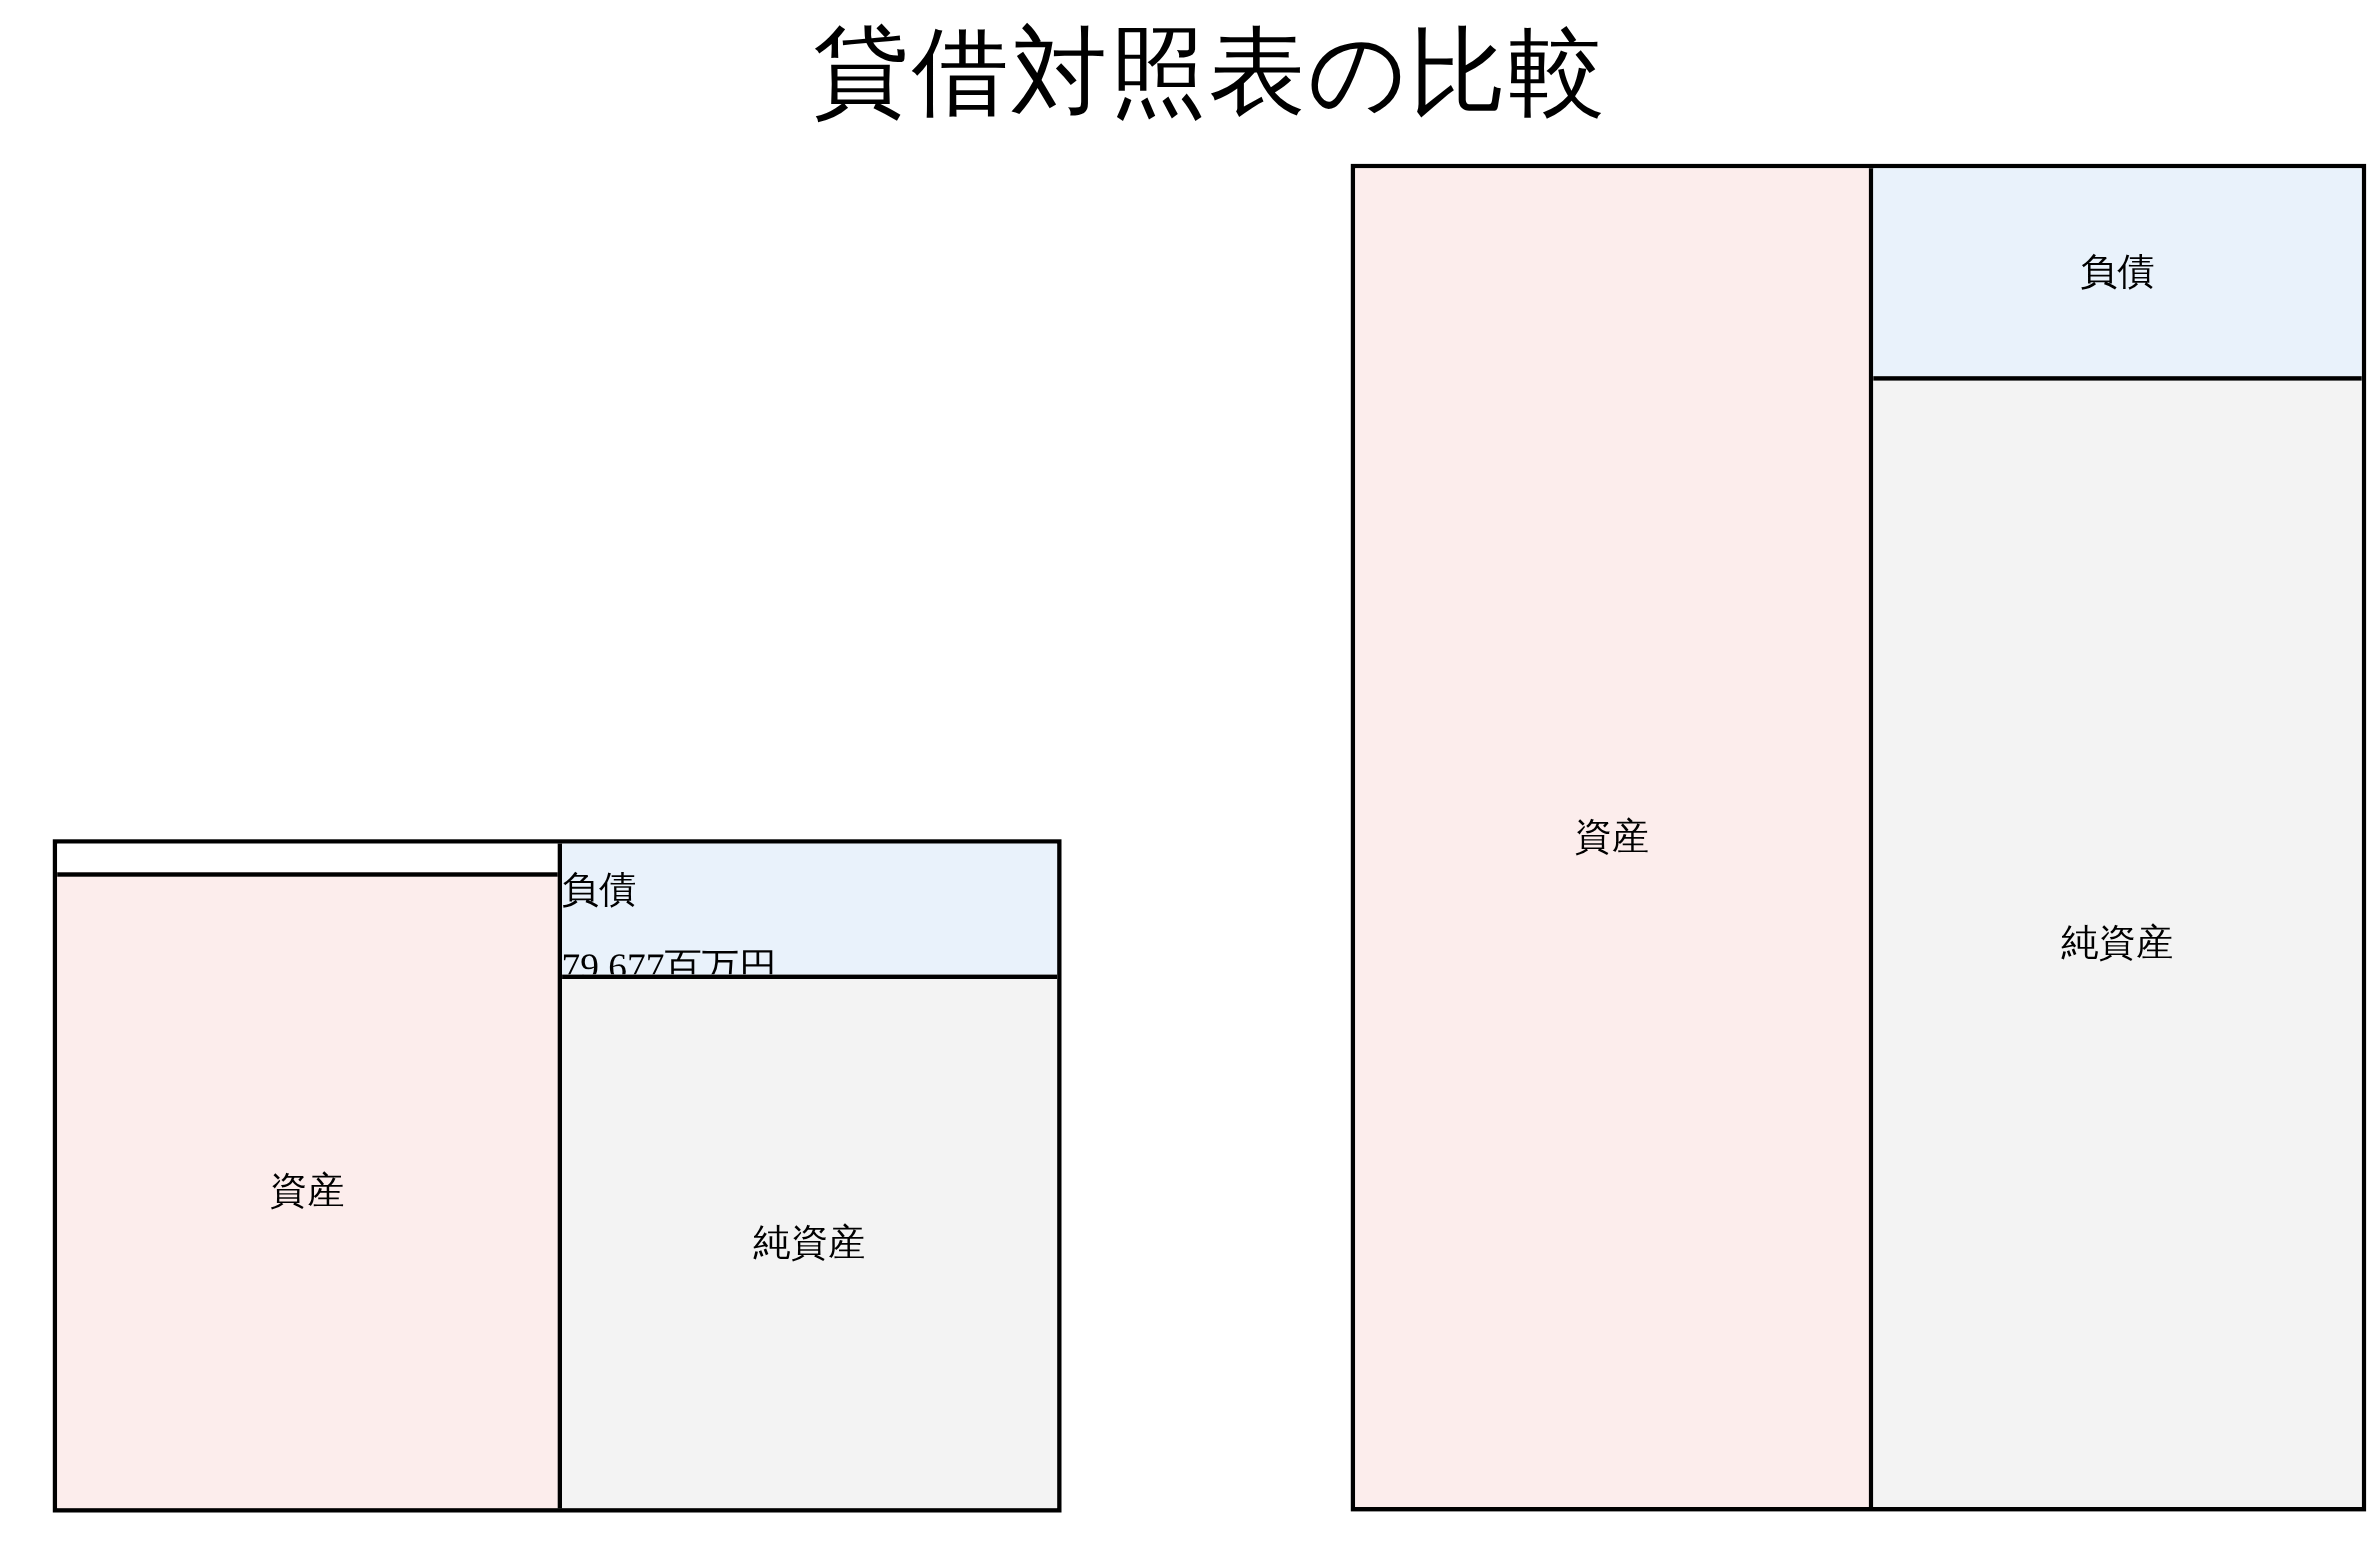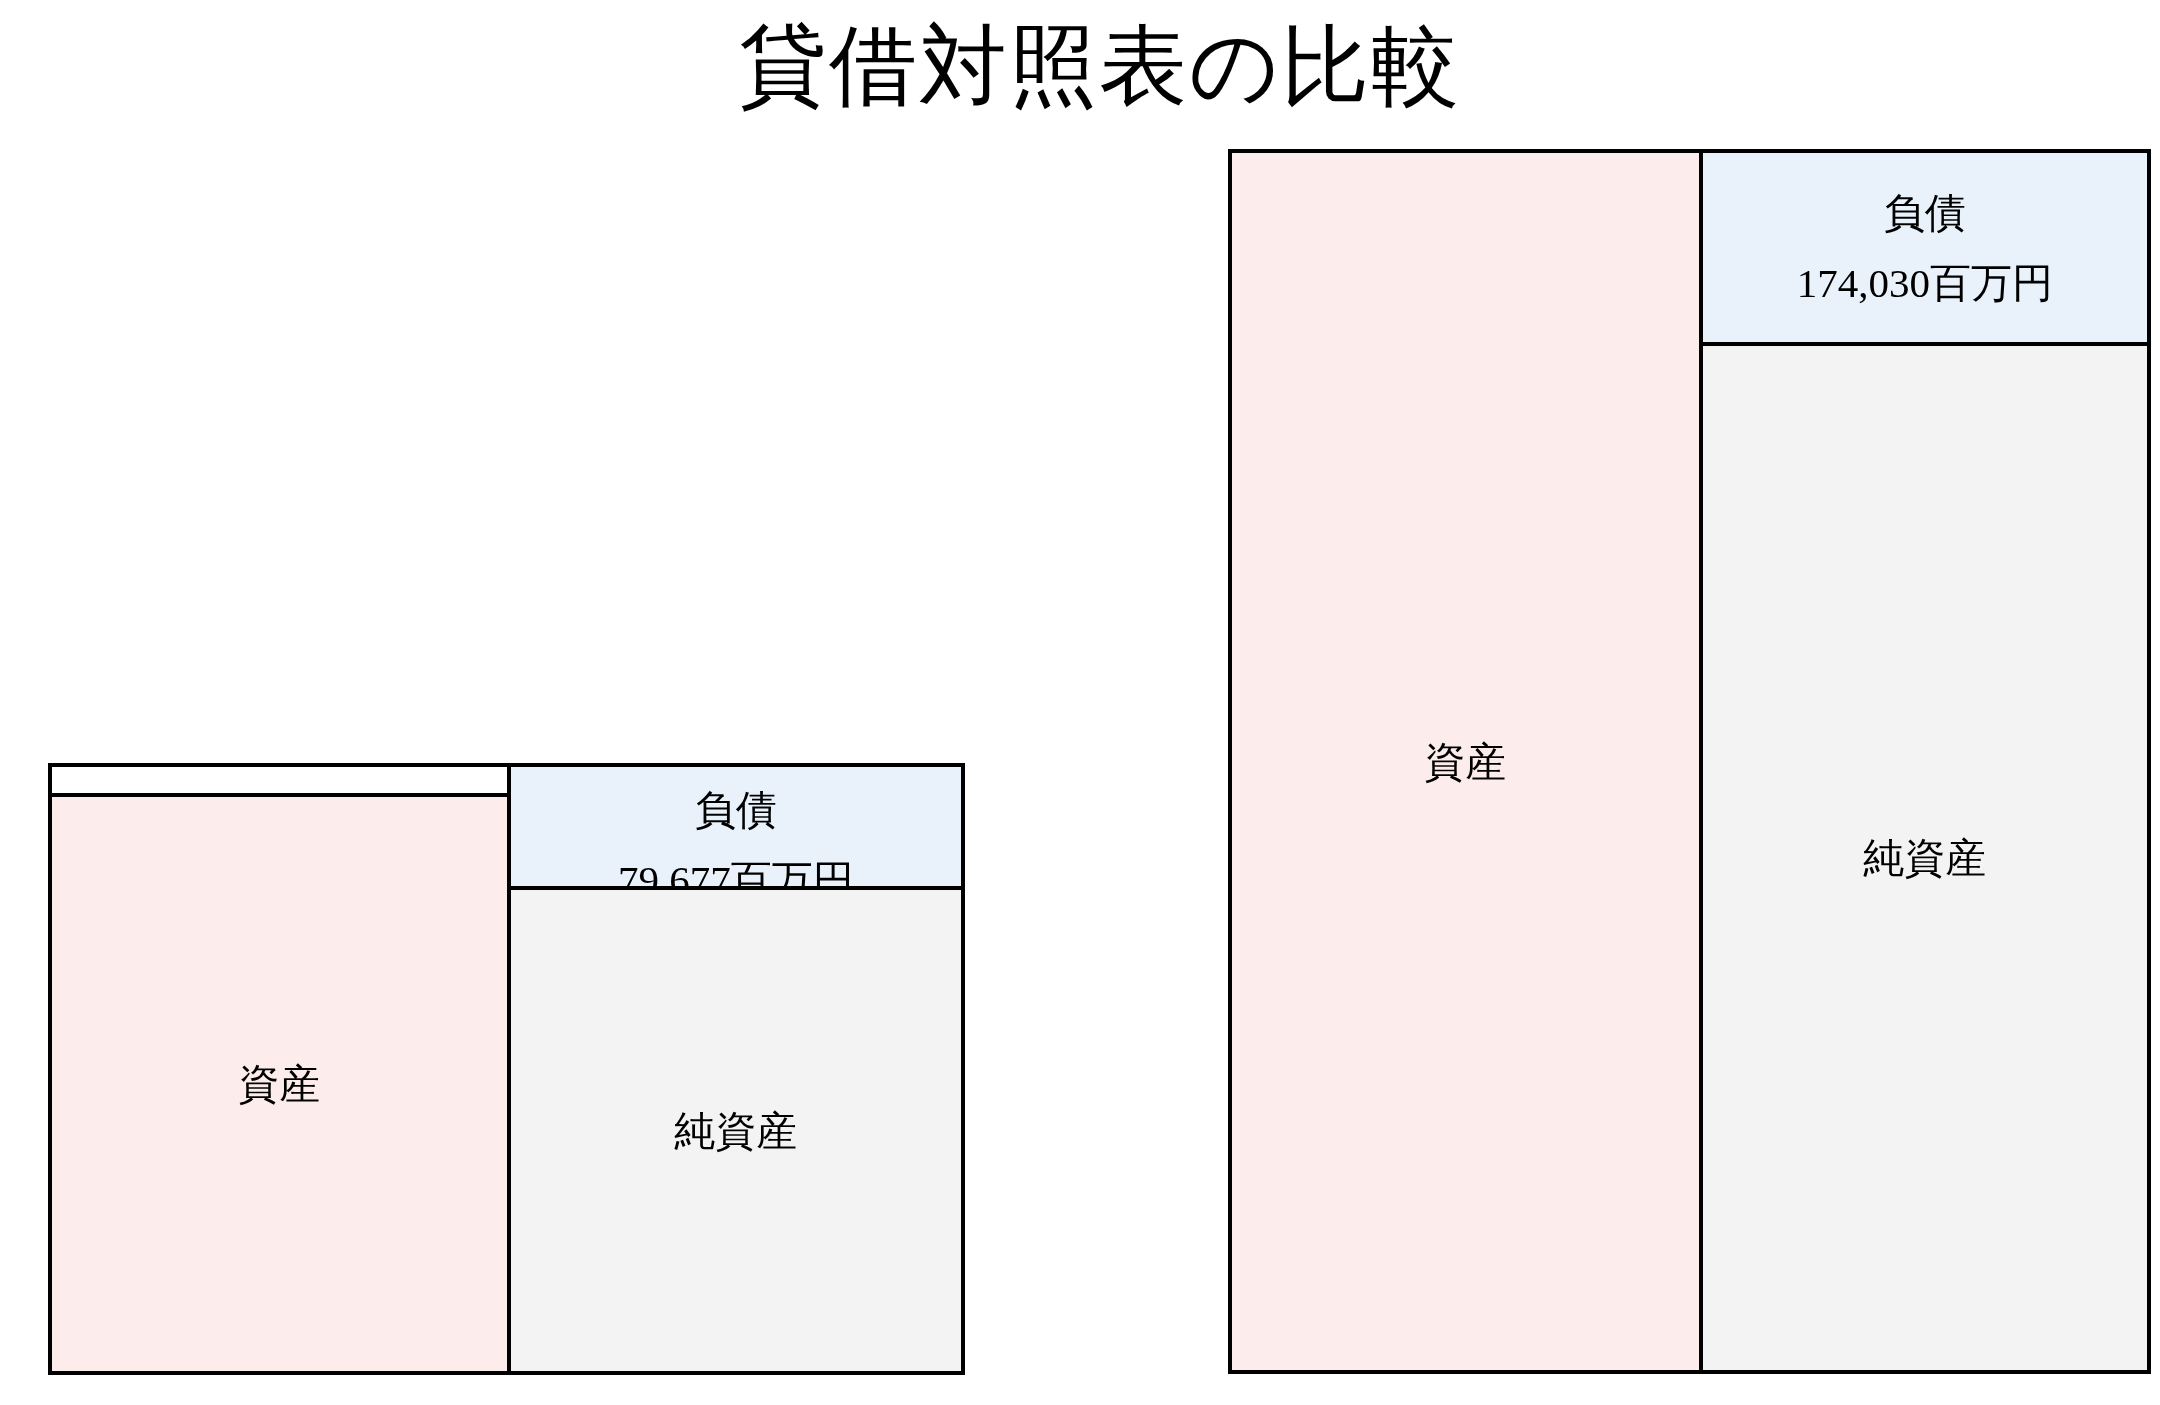--- a/index.html
+++ b/index.html
@@ -64,22 +64,21 @@
   .diagram-large .liabilities-bar { height: 189px; display: flex; align-items: center; justify-content: center; }
 
   .netassets-bar {
     flex: 1 1 auto;
     background: var(--net-assets-fill, #f3f3f3);
     border-top: 4px solid var(--border, #000000);
     display: flex; align-items: center; justify-content: center;
   }
 
   .box-label {
-    text-align: center;
-    font-size: 41px;
+    font-size: 34px;
     line-height: 70px;
     color: var(--text, #000000);
     white-space: nowrap;
   }
   
   .box-label-overflowing {
     position: absolute;
     top: 8px;
     left: 0;
     width: 100%;
@@ -121,21 +120,20 @@
       <div class="box assets-bar">
         <div class="box-label">
           <div>資産</div>
         </div>
       </div>
     </div>
     <div class="col col-right">
       <div class="box liabilities-bar">
         <div class="box-label">
           <div>負債</div>
-          <div>174,030百万円</div>
         </div>
       </div>
       <div class="box netassets-bar">
         <div class="box-label">
           <div>純資産</div>
         </div>
       </div>
     </div>
   </section>
 

